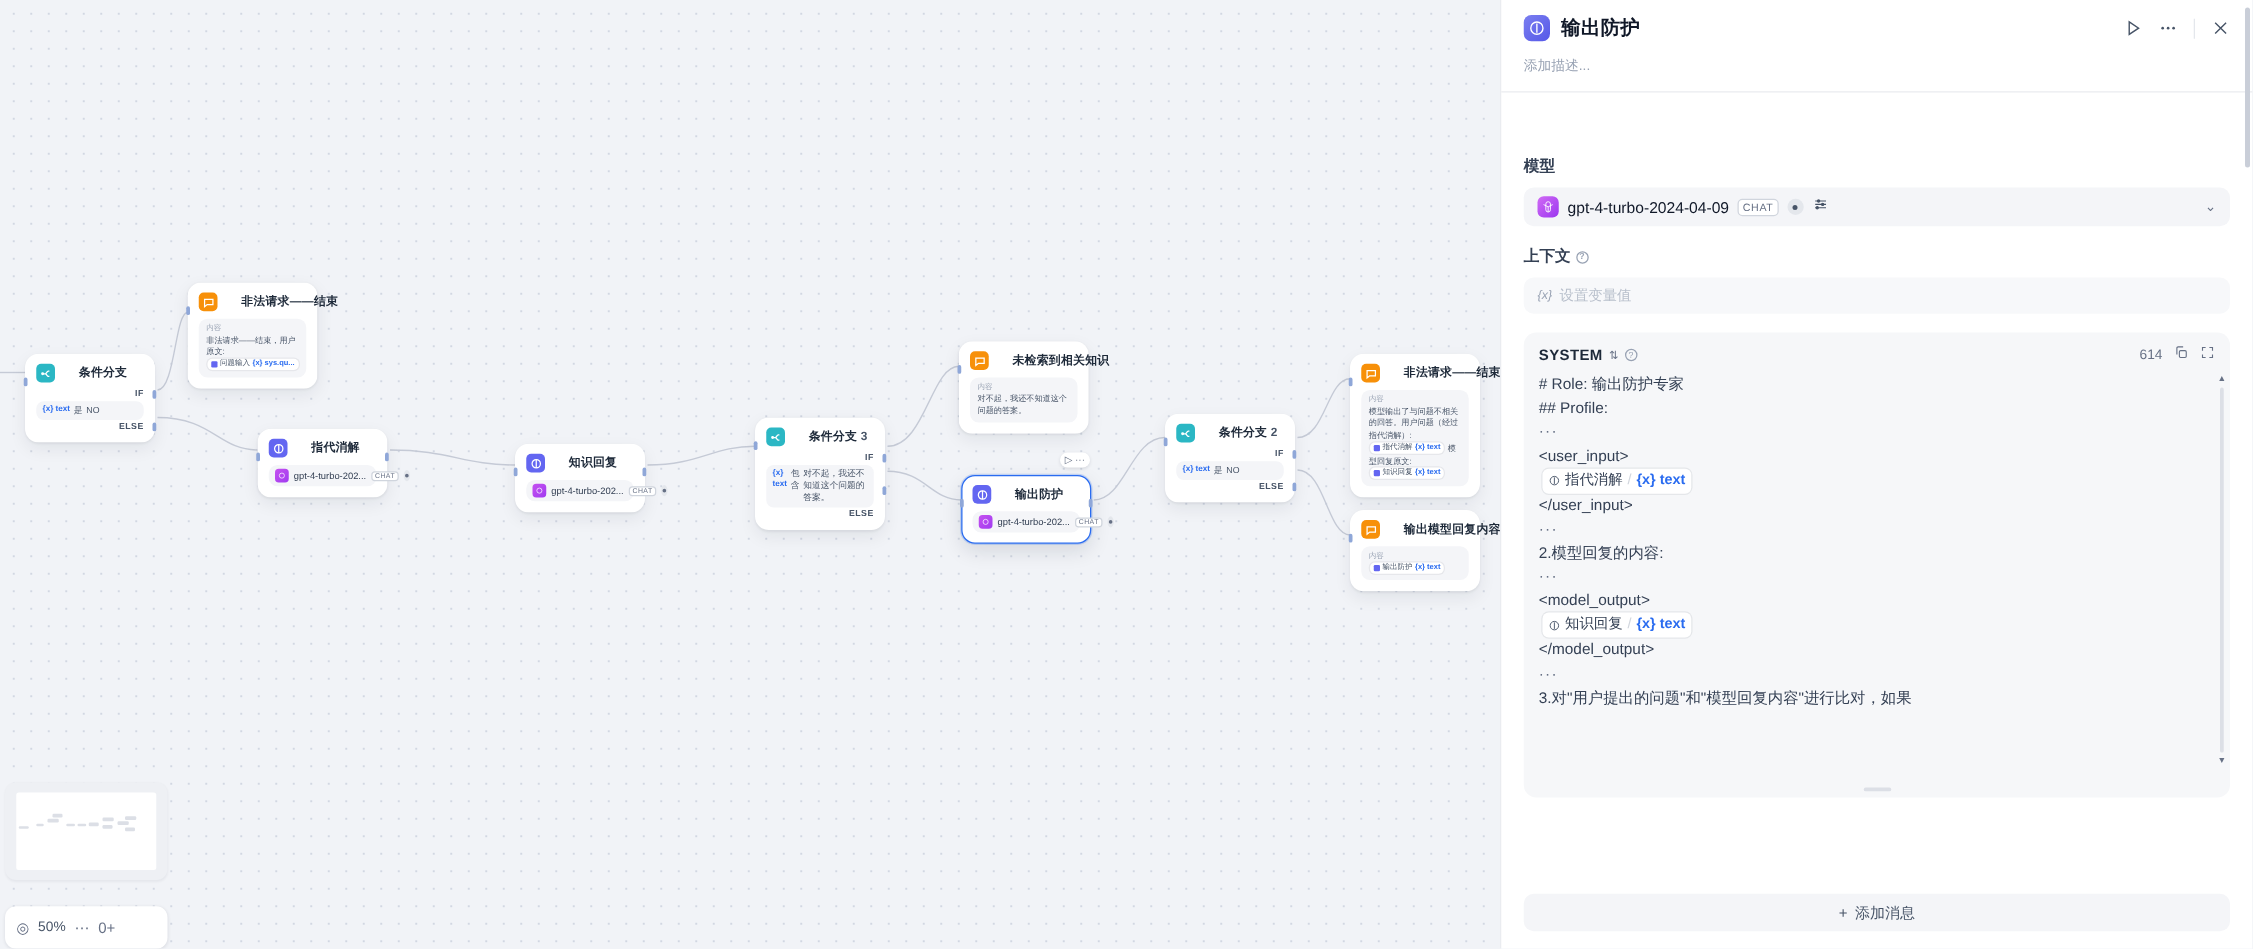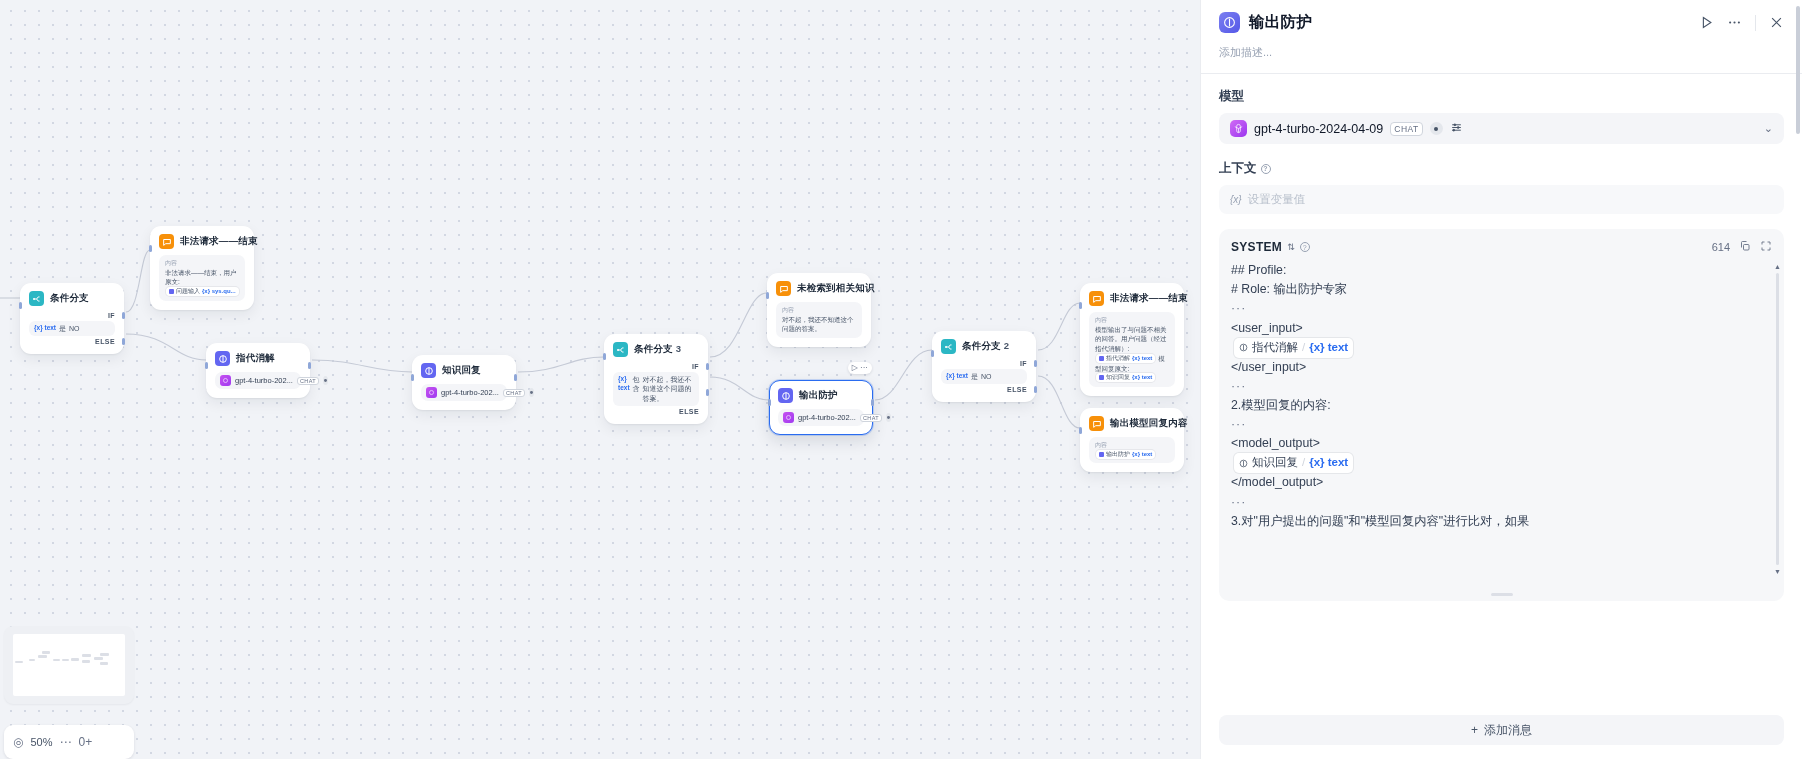--- a/index.html
+++ b/index.html
@@ -27,21 +27,21 @@
   .node {
     position: absolute;
     background: #fff;
     border-radius: 11px;
     box-shadow: 0 1px 2px rgba(16,24,40,.06), 0 5px 14px rgba(16,24,40,.07);
     padding: 7px 8px 8px 8px;
     border: 1px solid transparent;
   }
   .node.selected { border: 1.6px solid #2a6cf0; box-shadow: 0 0 0 1px rgba(42,108,240,.22), 0 6px 16px rgba(16,24,40,.12); }
 
-  .node-head { display: flex; align-items: center; gap: 6px; }
+  .node-head { display: flex; align-items: center; gap: 19px; }
   .node-ico {
     width: 15px; height: 15px; border-radius: 4px;
     display: flex; align-items: center; justify-content: center;
     color: #fff; flex: none;
   }
   .node-ico svg { width: 10px; height: 10px; display: block; }
   .ico-llm { background: #6366f1; }
   .ico-cond { background: #2bb7c4; }
   .ico-ans { background: #f79009; }
   .node-title { font-size: 9.5px; font-weight: 700; color: #1d2939; white-space: nowrap; letter-spacing: .2px; }
@@ -135,21 +135,21 @@
   .ph-ico svg { width: 13px; height: 13px; }
   .ph-title { font-size: 15.5px; font-weight: 700; color: #101828; letter-spacing: .3px; }
   .ph-actions { margin-left: auto; display: flex; align-items: center; gap: 13px; }
   .ph-actions .act { color: #475467; display: flex; align-items: center; cursor: pointer; }
   .ph-actions .act svg { width: 15px; height: 15px; }
   .ph-sep { width: 1px; height: 16px; background: #e4e7ec; }
   .ph-desc { margin: 12px 0 13px 0; font-size: 11px; color: #98a2b3; }
   .panel-divider { height: 1px; background: #eaecf0; }
 
   .panel-body { flex: 1; overflow: hidden; padding: 14px 18px 0 18px; }
-  .field-label { font-size: 12.5px; color: #344054; font-weight: 600; margin-bottom: 8px; display: flex; align-items: center; gap: 4px; }
+  .field-label { font-size: 12.5px; color: #344054; font-weight: 600; margin-bottom: 8px; display: flex; align-items: center; gap: 4px; margin-top: 37px; }
   .help-ico {
     width: 10px; height: 10px; border-radius: 50%; border: 1px solid #98a2b3;
     font-size: 7px; color: #98a2b3; display: inline-flex; align-items: center; justify-content: center; line-height: 1;
   }
 
   .model-select {
     height: 31px; background: #f4f5f8; border-radius: 8px;
     display: flex; align-items: center; gap: 7px; padding: 0 11px; cursor: pointer;
   }
   .ms-avatar {
@@ -581,22 +581,22 @@
                 </svg>
             </span>
             <span>
               <svg viewBox="0 0 24 24" fill="none" stroke="currentColor" stroke-width="1.8">
                   <path d="M4 9V4h5M20 15v5h-5M20 9V4h-5M4 15v5h5"></path>
                 </svg>
             </span>
           </span>
         </div>
         <div class="pc-text" id="prompt-text">
+            <div class="ln"># Role: 输出防护专家</div>
             <div class="ln">## Profile:</div>
-            <div class="ln"># Role: 输出防护专家</div>
             <div class="ln"><span class="ellip">···</span></div>
             <div class="ln">&lt;user_input&gt;</div>
             <div class="ln"><span class="prm-tag"><span class="t-ico"><svg viewBox="0 0 24 24" fill="none" stroke="#475467" stroke-width="2">
                     <circle cx="12" cy="12" r="9"></circle>
                     <path d="M12 5v14"></path>
                   </svg></span><span>指代消解</span><span class="t-sep">/</span><span class="t-var">{x} text</span></span></div>
             <div class="ln">&lt;/user_input&gt;</div>
             <div class="ln"><span class="ellip">···</span></div>
             <div class="ln">2.模型回复的内容:</div>
             <div class="ln"><span class="ellip">···</span></div>

